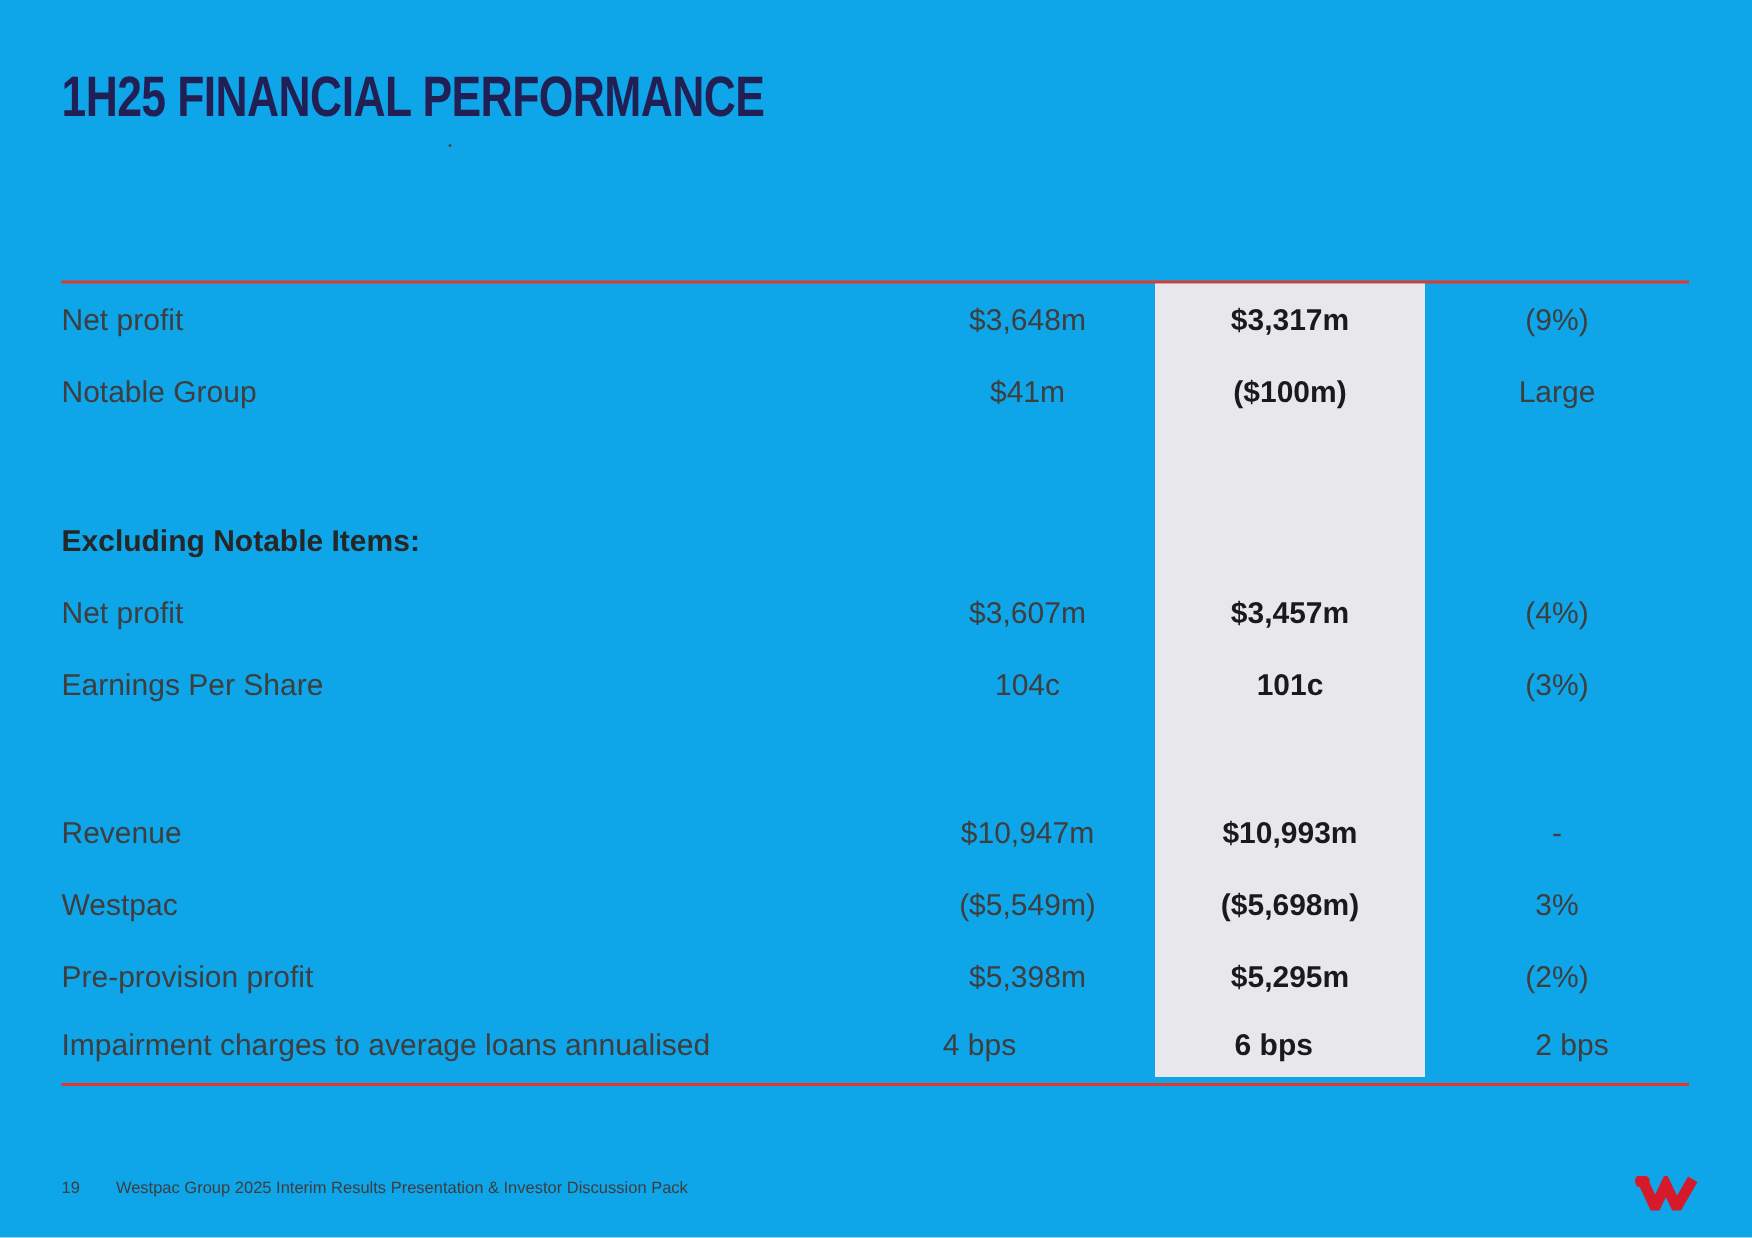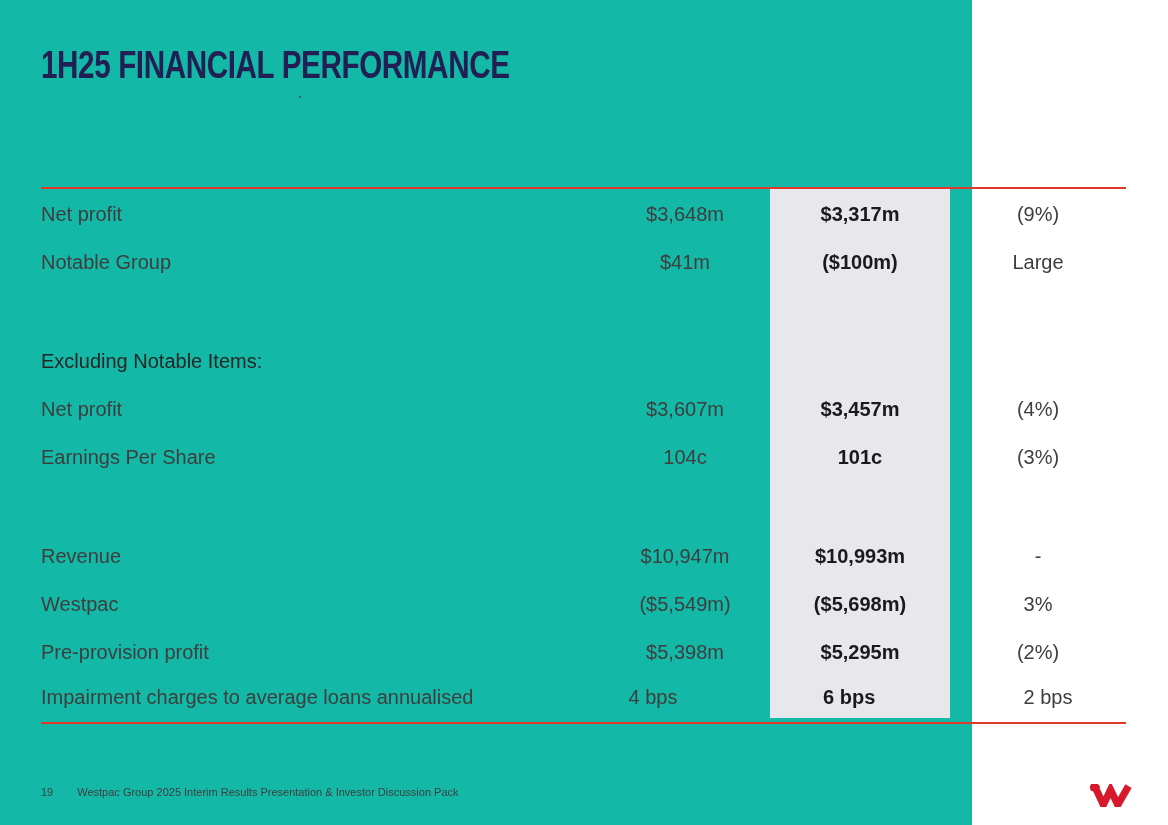--- a/index.html
+++ b/index.html
@@ -1,18 +1,18 @@
 <!DOCTYPE html>
 <html><head>
 <meta charset="utf-8">
 <style>
   * { margin:0; padding:0; box-sizing:border-box; }
   html,body { width:1168px; height:825px; background:#ffffff;
               font-family:"Liberation Sans", sans-serif; overflow:hidden; }
-  .slide { position:relative; width:972px; height:825px; background:#14b8a6; }
+  .slide { position:relative; width:1168px; height:825px; background:#0ea5e9; }
 
   
   .title { position:absolute; left:41px; top:44px; font-size:38px; font-weight:bold;
            color:#221F54; letter-spacing:-0.5px; white-space:nowrap;
            transform:scaleX(0.78); transform-origin:left top; }
   .stray-dot { position:absolute; left:299px; top:96px; width:2px; height:2px;
                background:#4a4a4a; border-radius:50%; }
 
   
   .c-label  { width:559px; text-align:left; }
@@ -36,21 +36,21 @@
   .band { position:absolute; left:770px; top:189px; width:180px; height:529px;
           background:#E7E7EC; }
 
   
   .tbody { position:absolute; left:41px; top:190px; width:1085px; }
   .trow { display:flex; align-items:center; height:48px; }
   .trow.spacer  { height:51px; }
   .trow:last-child { height:42px;gap:41px; }
   .cell { font-size:20px; color:#3E3E3E; }
   .trow .c-1h25 { font-weight:bold; color:#1A1A1A; }
-  .trow.section .c-label { font-weight:normal; color:#262626; }
+  .trow.section .c-label { font-weight:bold; color:#262626; }
 
   
   .footer { position:absolute; left:41px; top:786px; display:flex; align-items:baseline;
             font-size:11px; color:#3E3E3E; }
   .footer .pagenum { margin-right:24px; }
 
   
   .logo { position:absolute; left:1089px; top:784px; width:46px; height:23px; }
 </style>
 </head>

